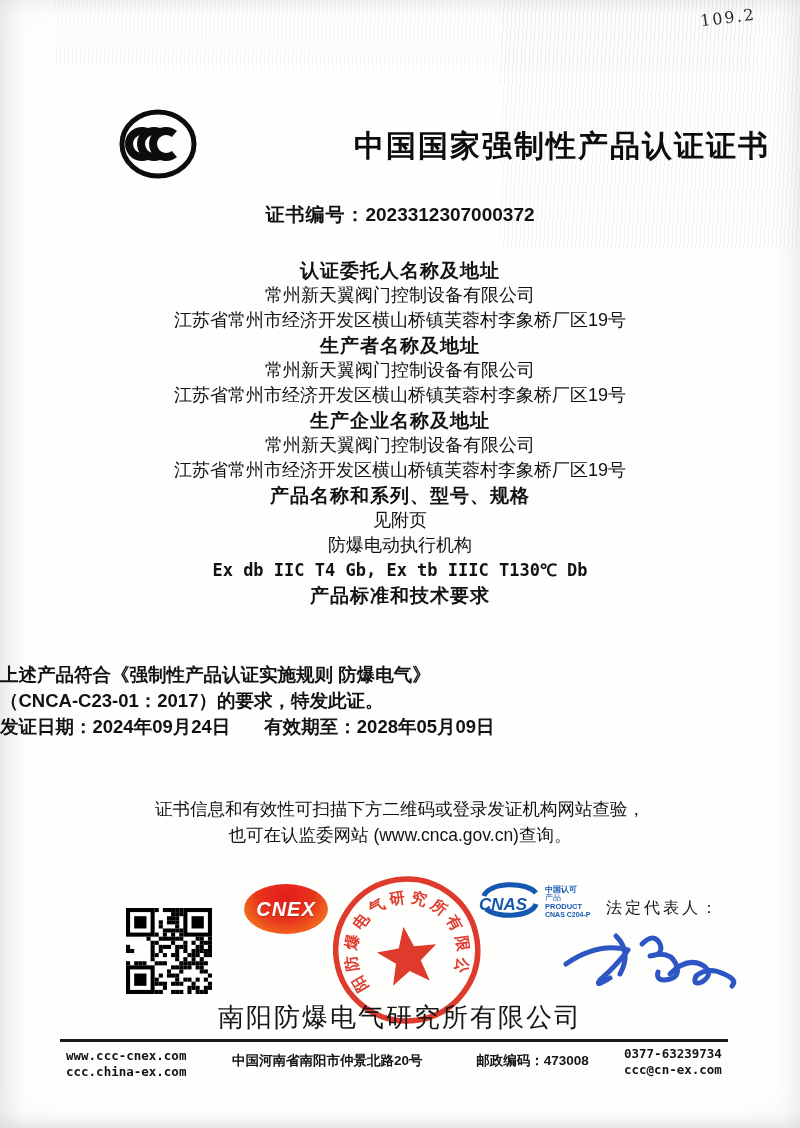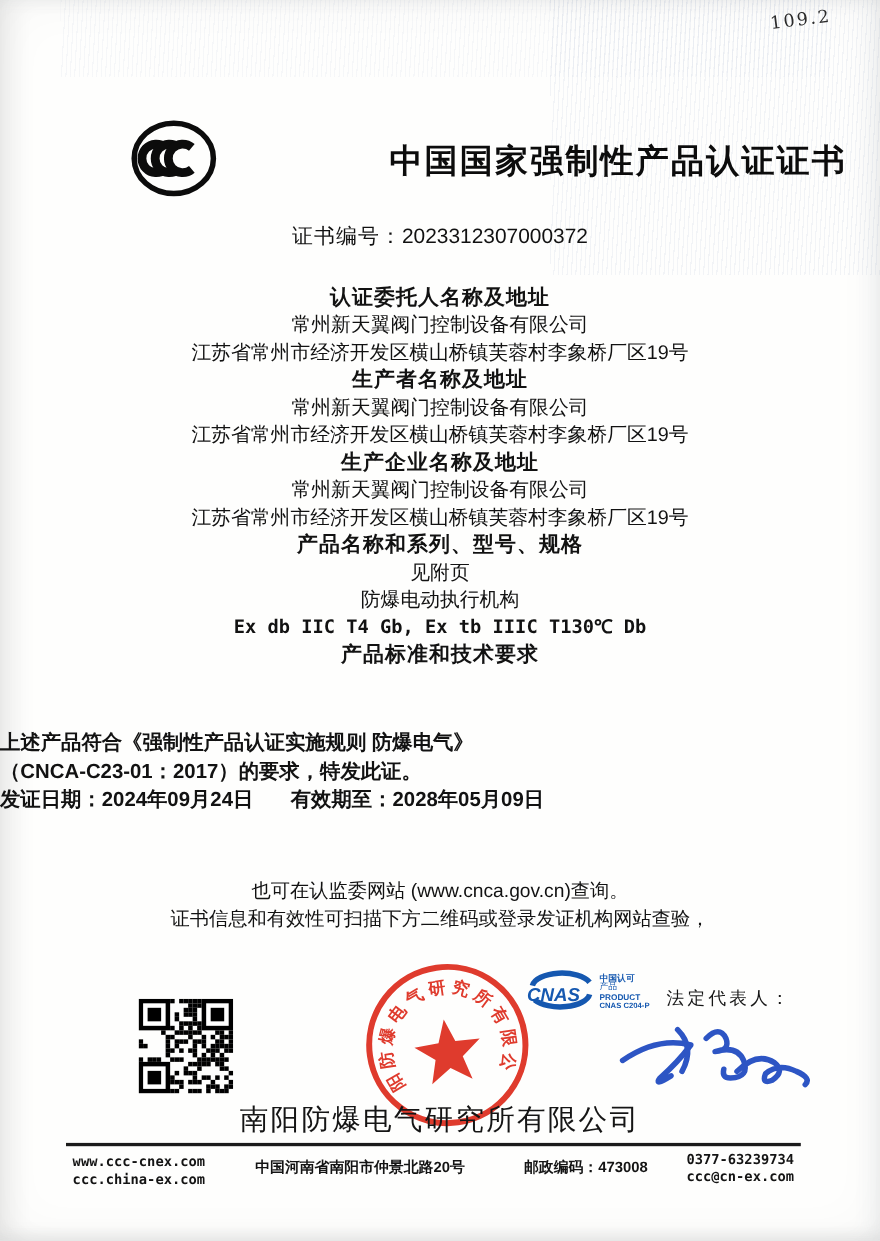--- a/index.html
+++ b/index.html
@@ -10,21 +10,21 @@
     box-shadow:inset 0 0 50px rgba(0,0,0,.035), inset 14px 0 18px rgba(0,0,0,.05), inset -10px 0 16px rgba(110,120,140,.06), inset 0 -8px 14px rgba(0,0,0,.04);
     color:#111;
   }
   .scan-stripes{position:absolute;pointer-events:none;background:repeating-linear-gradient(93deg, rgba(90,115,165,.075) 0 1px, rgba(90,115,165,0) 1px 4px);}
   .s1{right:0;top:848;width:300px;height:250px;}
   .s2{left:55px;top:1030;width:700px;height:70px;opacity:.7;}
   .handnote{position:absolute;top:8px;left:700px;transform:rotate(-7deg);font-family:"DejaVu Serif",serif;font-size:16px;color:#2b2b2b;letter-spacing:2px;}
   
   .ccc-logo{position:absolute;left:116px;top:104px;}
   .title{position:absolute;left:170px;right:30px;top:126px;text-align:right;font-size:30px;font-weight:bold;letter-spacing:2px;color:#0c0c0c;}
-  .certno{position:absolute;left:0;width:100%;top:202px;text-align:center;font-size:19px;font-weight:normal;letter-spacing:1px;}
+  .certno{position:absolute;left:0;width:100%;top:202px;text-align:center;font-size:19px;font-weight:bold;letter-spacing:1px;}
   .certno .num{font-family:"Liberation Sans",sans-serif;letter-spacing:0;}
   
   .bodylines{position:absolute;left:0;width:100%;top:258px;text-align:center;}
   .line{height:25px;line-height:25px;font-size:18px;color:#121212;}
   .line.hd{font-weight:bold;font-size:19px;letter-spacing:1px;}
   .line.mono{font-family:"DejaVu Sans Mono",monospace;font-size:17px;font-weight:bold;}
   .statement{position:absolute;left:0;width:100%;top:662px;text-align:left;font-weight:bold;}
   .statement .line{height:26px;line-height:26px;font-size:18.5px;}
   .gap-lg{display:inline-block;width:34px;}
   .notice{position:absolute;left:0;width:100%;top:796px;text-align:center;}
@@ -97,22 +97,22 @@
 
   <div class="statement">
     <div class="line">上述产品符合《强制性产品认证实施规则 防爆电气》</div>
     <div class="line">（CNCA-C23-01：2017）的要求，特发此证。</div>
     <div class="line">
       <span>发证日期：2024年09月24日</span><span class="gap-lg"></span><span>有效期至：2028年05月09日</span>
     </div>
   </div>
 
   <div class="notice">
+    <div class="line">证书信息和有效性可扫描下方二维码或登录发证机构网站查验，</div>
     <div class="line">也可在认监委网站 (www.cnca.gov.cn)查询。</div>
-    <div class="line">证书信息和有效性可扫描下方二维码或登录发证机构网站查验，</div>
   </div>
 
   <div class="qr">
     <svg id="qr" width="86" height="86" viewBox="0 0 84 84">
         <rect x="28" y="0" width="4" height="4" fill="#000"></rect>
         <rect x="36" y="0" width="4" height="4" fill="#000"></rect>
         <rect x="40" y="0" width="4" height="4" fill="#000"></rect>
         <rect x="44" y="0" width="4" height="4" fill="#000"></rect>
         <rect x="48" y="0" width="4" height="4" fill="#000"></rect>
         <rect x="52" y="0" width="4" height="4" fill="#000"></rect>
@@ -256,20 +256,23 @@
         <rect x="8" y="8" width="12" height="12" fill="#000"></rect>
         <rect x="56" y="0" width="28" height="28" fill="#000"></rect>
         <rect x="60" y="4" width="20" height="20" fill="#fff"></rect>
         <rect x="64" y="8" width="12" height="12" fill="#000"></rect>
         <rect x="0" y="56" width="28" height="28" fill="#000"></rect>
         <rect x="4" y="60" width="20" height="20" fill="#fff"></rect>
         <rect x="8" y="64" width="12" height="12" fill="#000"></rect>
       </svg>
   </div>
 
+  <div class="cnex">
+    <span>CNEX</span>
+  </div>
 
   <div class="stamp">
     <svg width="160" height="160" viewBox="0 0 160 160">
       <circle cx="80" cy="80" r="71" fill="none" stroke="#dd2b1c" stroke-width="5.5"></circle>
       <defs>
         <path id="stampArc" d="M 37 111 A 51 51 0 1 1 123 111" fill="none"></path>
       </defs>
       <text font-size="15.5" font-weight="bold" fill="#dd2b1c" letter-spacing="4.5" text-anchor="middle">
         <textPath href="#stampArc" startOffset="50%">南阳防爆电气研究所有限公司</textPath>
       </text>

